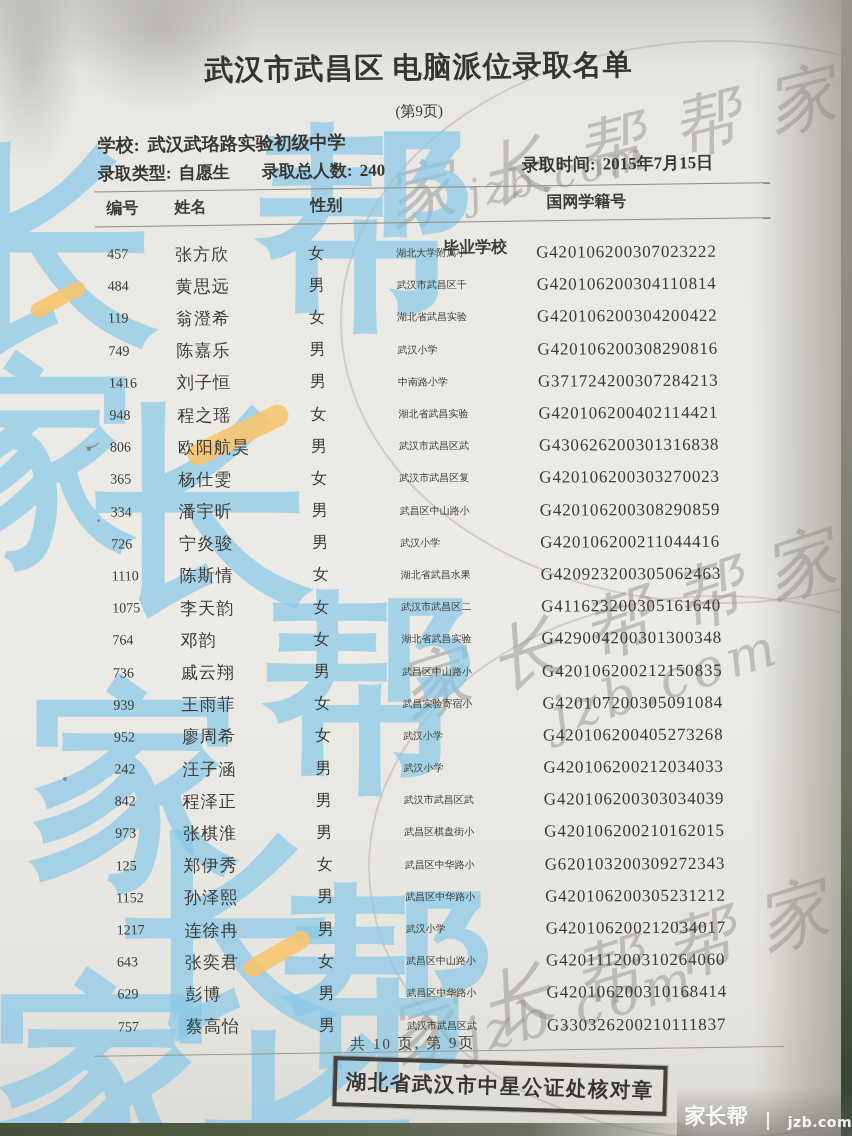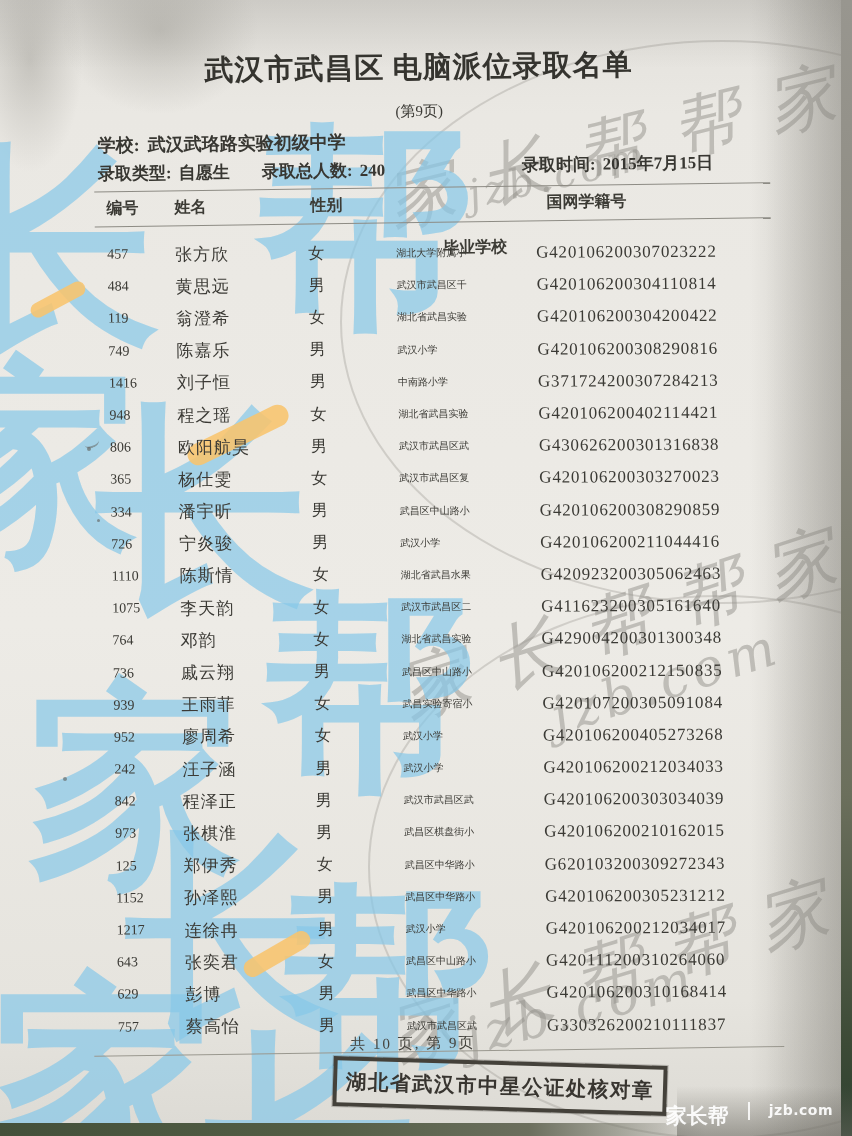--- a/index.html
+++ b/index.html
@@ -80,21 +80,21 @@
   .c-num{font-size:14px;} .c-name{font-size:17px;letter-spacing:1px;}
   .c-gender{font-size:16px;} .c-school{font-size:10px;}
   .c-sid{font-size:17px;letter-spacing:0.8px;}
   .footer-text{position:absolute;left:344px;top:1034px;font-size:15px;color:#45443e;letter-spacing:2px;}
   
   .stamp{position:absolute;left:333px;top:1061px;transform:rotate(1.7deg);
     border:4px solid #44413a;padding:7px 9px;white-space:nowrap;
     font-size:20.5px;font-weight:bold;letter-spacing:1.5px;color:#383530;
     box-shadow:0 0 0 1px rgba(68,65,58,0.25);}
   
-  .jzb-logo{position:absolute;right:19px;bottom:6px;display:flex;align-items:flex-start;gap:19px;
+  .jzb-logo{position:absolute;right:0;bottom:6px;display:flex;align-items:flex-end;gap:19px;
     color:rgba(255,255,255,0.92);font-family:"DejaVu Sans",sans-serif;}
   .jzb-logo .brand{font-size:21px;font-weight:bold;}
   .jzb-logo .bar{width:2px;height:18px;background:rgba(255,255,255,0.85);}
   .jzb-logo .site{font-size:14px;font-weight:bold;letter-spacing:0.5px;}
 </style>
 </head>
 <body>
 
 <div class="photo">
 

